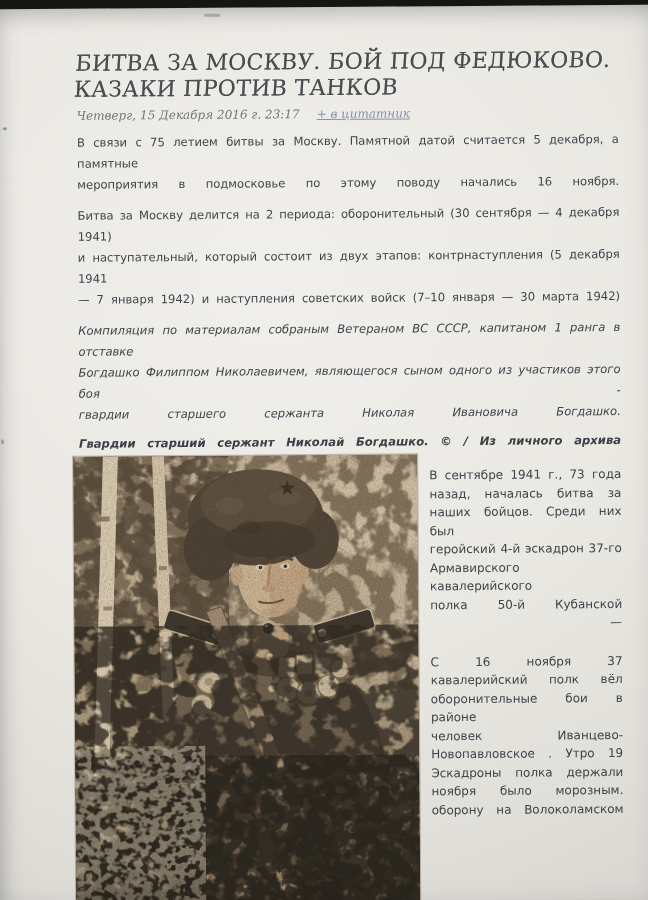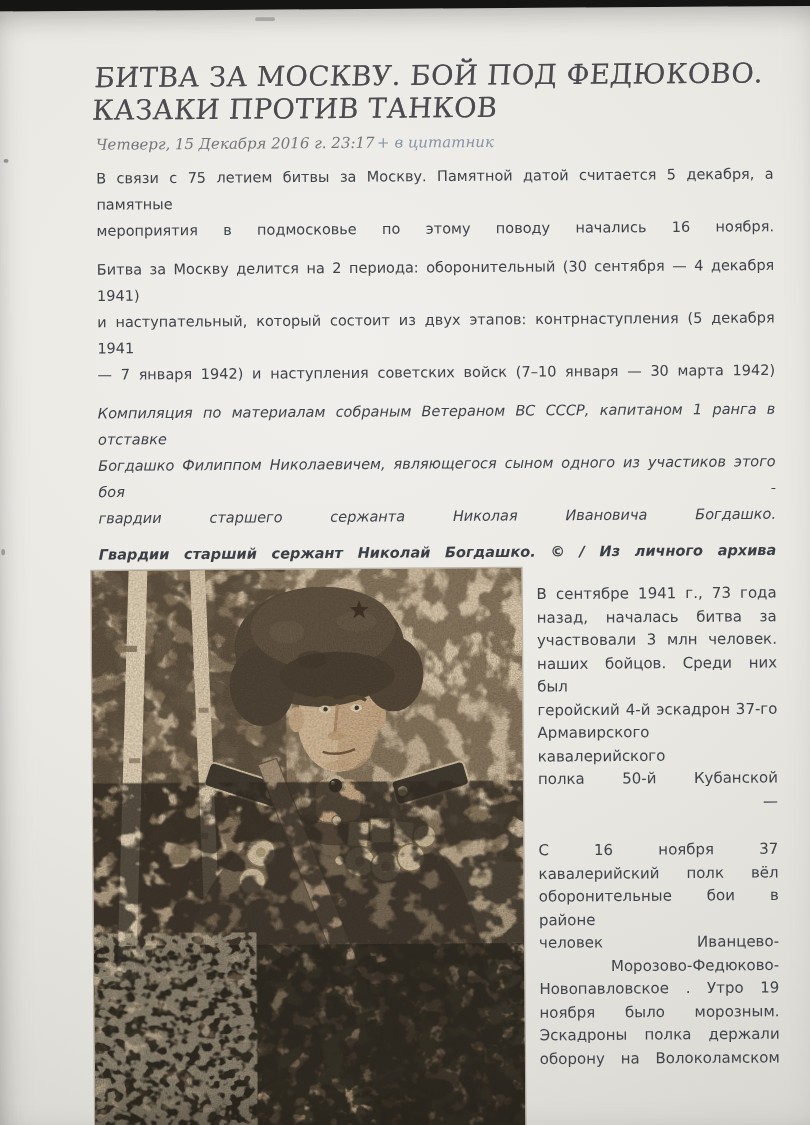--- a/index.html
+++ b/index.html
@@ -27,21 +27,21 @@
     color:#4b4b50;letter-spacing:.3px;margin:0 0 6px;
     transform:skewX(-4deg);transform-origin:0 0;
     text-shadow:0 0 .5px rgba(75,75,80,.55);
   }
   .t-line{display:block}
 
   .meta{
     font-family:"DejaVu Serif","Liberation Serif",serif;font-style:italic;
     font-size:12px;line-height:15px;color:#74757a;margin:0 0 9px;
   }
-  .quote-link{color:#8594a6;margin-left:2px;cursor:pointer}
+  .quote-link{color:#8594a6;text-decoration:underline;margin-left:17px;cursor:pointer}
 
   .para{margin:0 0 10px;font-size:11.6px;line-height:21px;}
   .jline{display:block;text-align:justify;text-align-last:justify;}
   .italic{font-style:italic}
   .caption{
     font-style:italic;font-weight:bold;font-size:11.6px;line-height:17px;
     color:#3c4046;margin:2px 0 4px;
   }
   .caption .jline{text-align-last:justify}
 
@@ -249,35 +249,33 @@
             <rect x="0" y="290" width="130" height="204" fill="#ecdfc4" filter="url(#blotD)" opacity="0.5"></rect>
             <rect x="0" y="0" width="344" height="494" fill="#caa87d" opacity="0.08"></rect>
             <rect x="0" y="0" width="344" height="494" fill="#2c2620" filter="url(#grainF)" opacity="0.35"></rect>
             <rect x="0" y="404" width="344" height="90" fill="url(#vig)"></rect>
           </svg>
         </div>
 
         <div class="right-col">
           <span class="jline">В сентябре 1941 г., 73 года</span>
           <span class="jline">назад, началась битва за</span>
-          <span class="jline">участвовали 3 млн человек.</span>
           <span class="jline">наших бойцов. Среди них был</span>
           <span class="jline">геройский 4-й эскадрон 37-го</span>
           <span class="jline">Армавирского кавалерийского</span>
           <span class="jline">полка 50-й Кубанской</span>
           <span class="dash-line">—</span>
           <div class="col-gap"></div>
           <span class="jline">С 16 ноября 37</span>
           <span class="jline">кавалерийский полк вёл</span>
           <span class="jline">оборонительные бои в районе</span>
           <span class="jline">человек Иванцево-</span>
-          <span class="jline al-r">Морозово-Федюково-</span>
           <span class="jline">Новопавловское . Утро 19</span>
+          <span class="jline">Эскадроны полка держали</span>
           <span class="jline">ноября было морозным.</span>
-          <span class="jline">Эскадроны полка держали</span>
           <span class="jline">оборону на Волоколамском</span>
 
         </div>
       </div>
 
     </div>
   </div>
 </div>
 
 </body></html>

